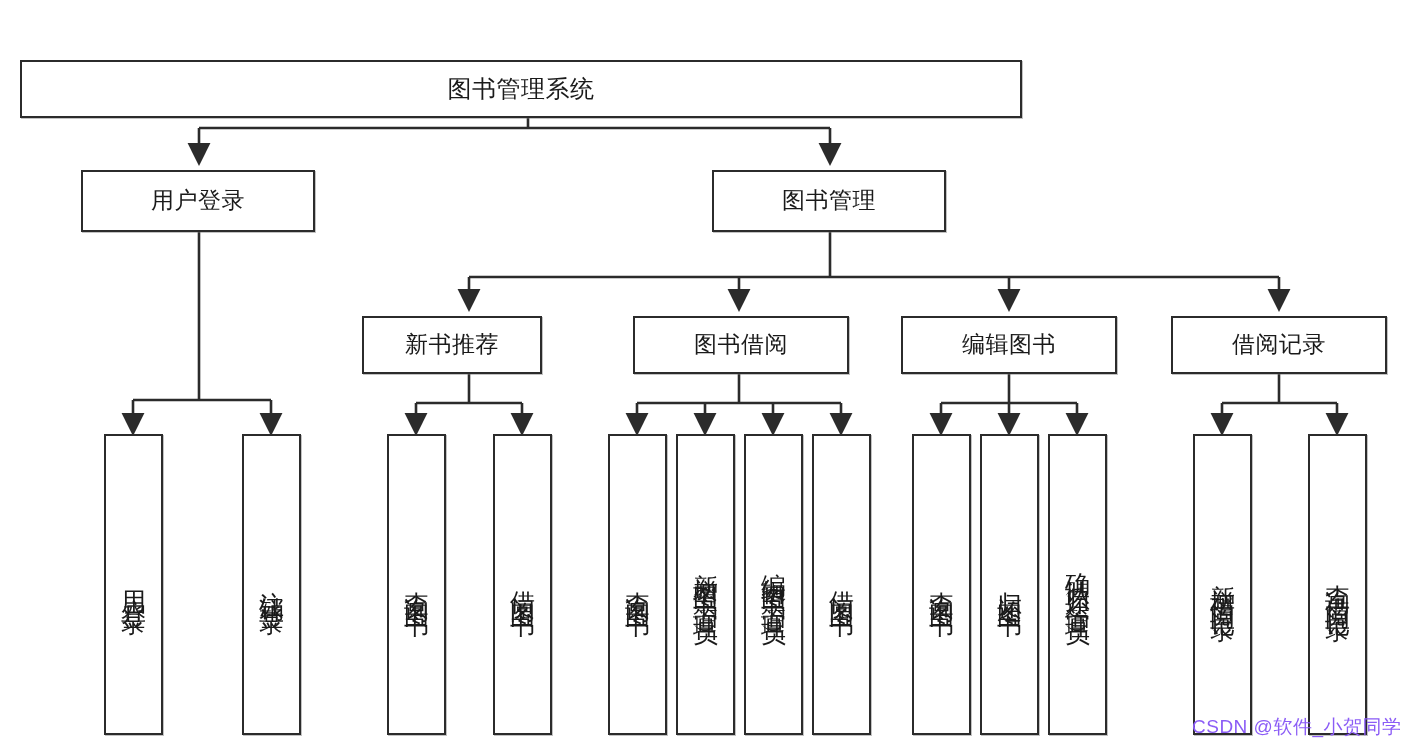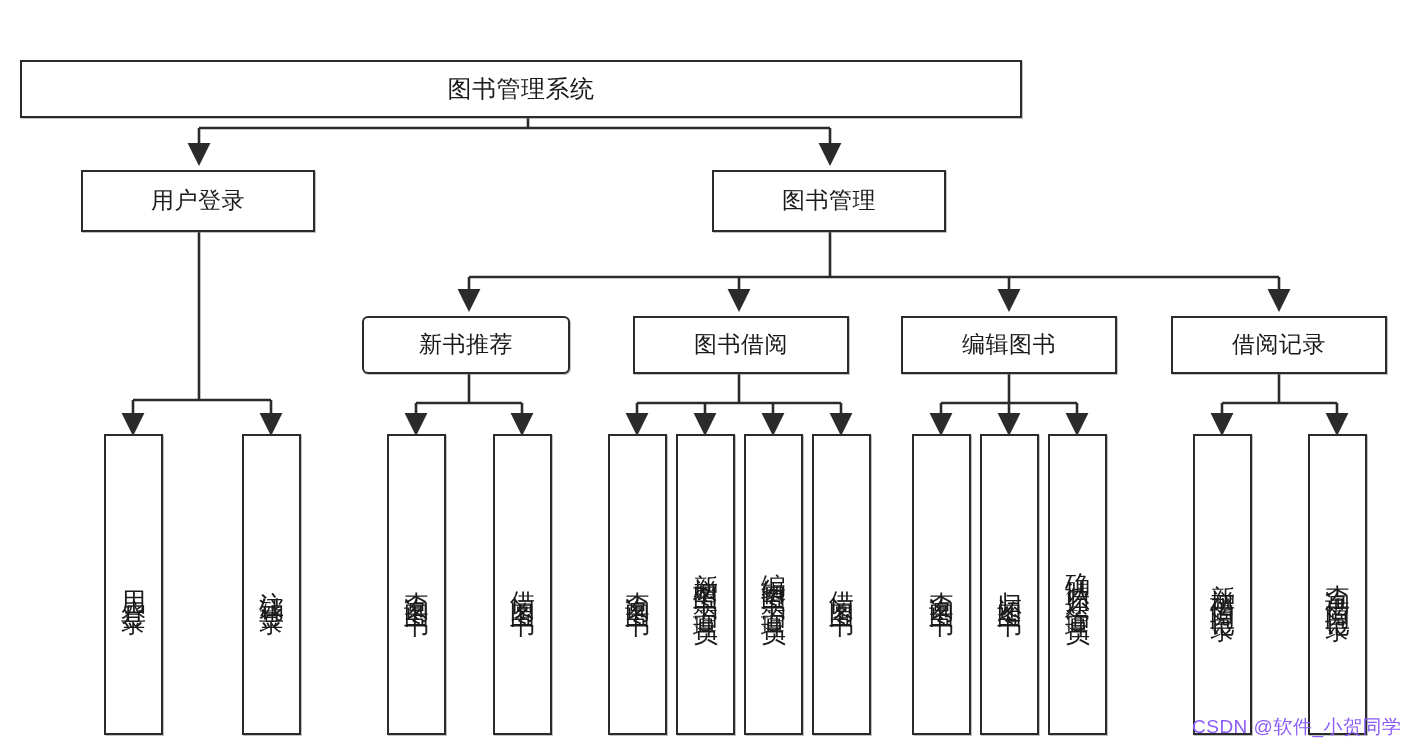--- a/index.html
+++ b/index.html
@@ -129,21 +129,21 @@
     <span class="label">图书管理系统</span>
   </div>
 
   <div class="node horiz" style="left:81px; top:170px; width:234px; height:62px;">
     <span class="label">用户登录</span>
   </div>
   <div class="node horiz" style="left:712px; top:170px; width:234px; height:62px;">
     <span class="label">图书管理</span>
   </div>
 
-  <div class="node horiz" style="left:362px; top:316px; width:208px; height:58px;border-radius:6px;">
+  <div class="node horiz" style="left:362px; top:316px; width:180px; height:58px;">
     <span class="label">新书推荐</span>
   </div>
   <div class="node horiz" style="left:633px; top:316px; width:216px; height:58px;">
     <span class="label">图书借阅</span>
   </div>
   <div class="node horiz" style="left:901px; top:316px; width:216px; height:58px;">
     <span class="label">编辑图书</span>
   </div>
   <div class="node horiz" style="left:1171px; top:316px; width:216px; height:58px;">
     <span class="label">借阅记录</span>

